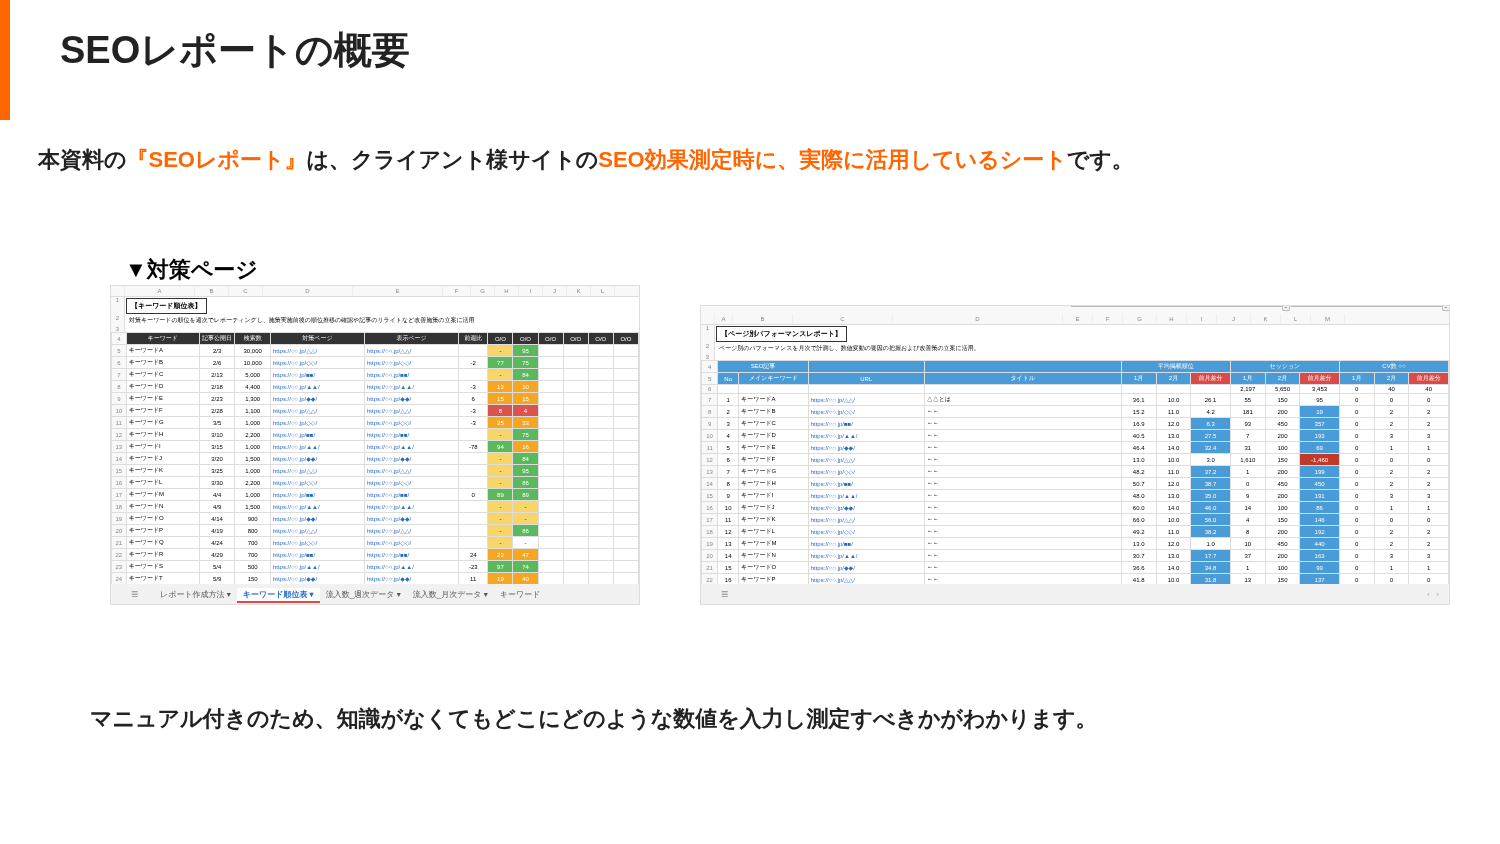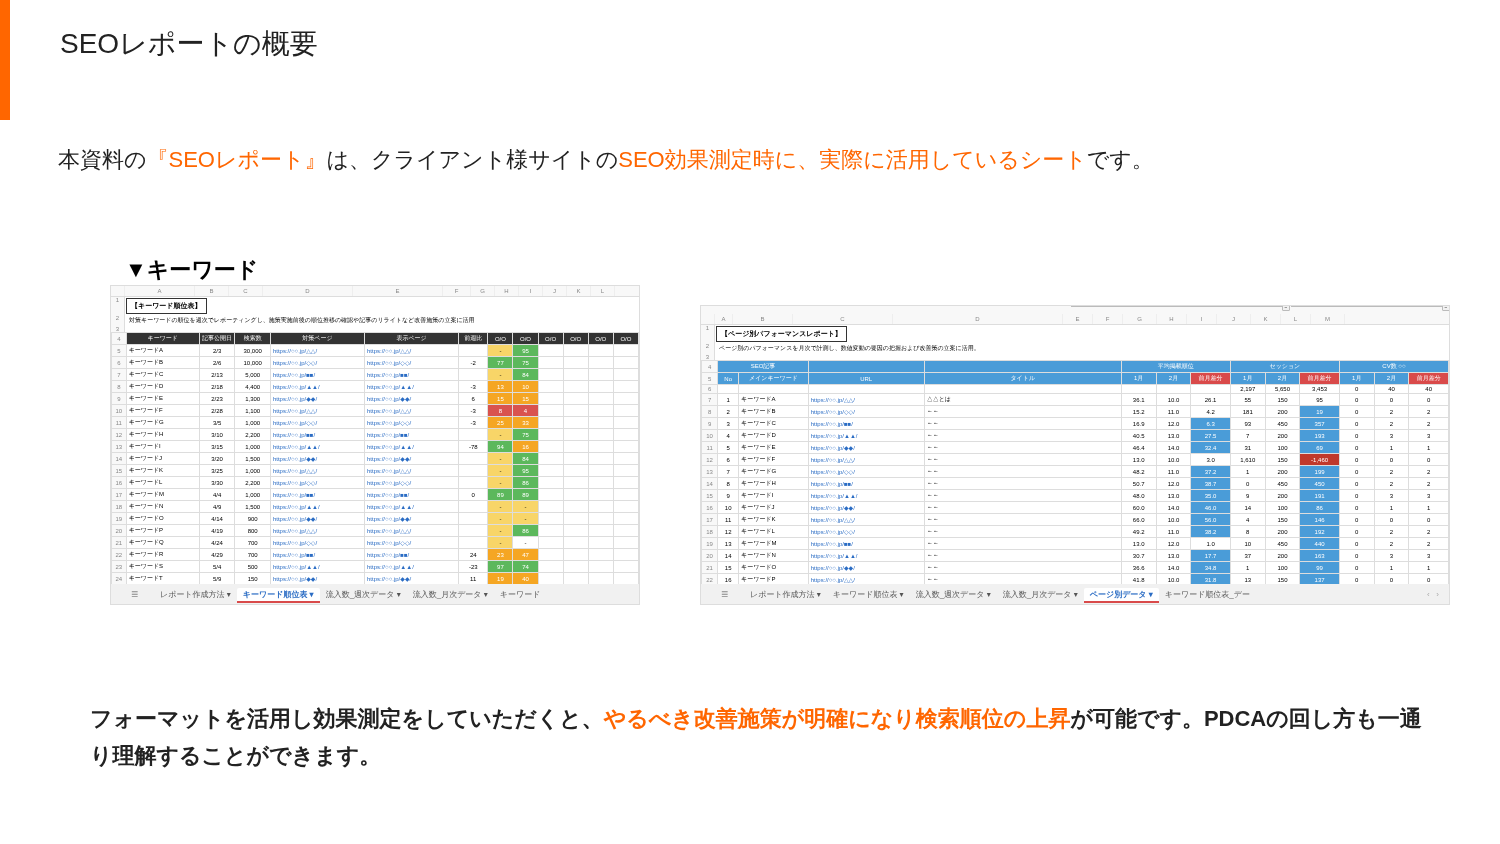--- a/index.html
+++ b/index.html
@@ -1,19 +1,19 @@
 <!DOCTYPE html>
 <html><head>
 <meta charset="utf-8">
 <style>
 * { margin: 0; padding: 0; box-sizing: border-box; }
 body { font-family: "Hiragino Sans", "Meiryo", sans-serif; background: #fff; width: 1500px; height: 844px; position: relative; overflow: hidden; }
 .orange-bar { position: absolute; left: 0; top: 0; width: 10px; height: 120px; background: #ff6600; }
-.title { position: absolute; left: 60px; top: 25px; font-size: 28px; font-weight: 400; color: #222; }
-.subtitle { position: absolute; left: 58px; top: 145px; font-size: 22px; font-weight: 400; color: #222; }
+.title { position: absolute; left: 60px; top: 25px; font-size: 38px; font-weight: 700; color: #222; }
+.subtitle { position: absolute; left: 38px; top: 145px; font-size: 22px; font-weight: 700; color: #222; }
 .subtitle .accent { color: #ff6600; }
 .img-label { position: absolute; left: 125px; top: 255px; font-size: 22px; font-weight: 600; }
 .sheet-wrap { position: absolute; border: 1px solid #ddd; background: #fff; font-size: 7px; overflow: hidden; }
 .sheet1 { left: 110px; top: 285px; width: 530px; height: 320px; }
 .sheet2 { left: 700px; top: 305px; width: 750px; height: 300px; }
 .col-letters { display: flex; background: #f8f8f8; border-bottom: 1px solid #ddd; font-size: 6px; color: #888; }
 .col-letters div { text-align: center; padding: 2px 0; border-right: 1px solid #eee; }
 .rowhead { width: 14px; min-width: 14px; background: #f8f8f8; border-right: 1px solid #ddd; text-align: center; font-size: 6px; color: #888; }
 .sheet-title { background: #fff; padding: 2px 4px; font-weight: 600; border: 1px solid #333; display: inline-block; margin: 1px; }
 .sheet-desc { font-size: 6px; padding: 1px 4px; }
@@ -42,21 +42,21 @@
 </head>
 <body>
 
 <div class="orange-bar"></div>
 <h1 class="title">SEOレポートの概要</h1>
 
 <p class="subtitle">
   <span>本資料の</span><span class="accent">『SEOレポート』</span><span>は、クライアント様サイトの</span><span class="accent">SEO効果測定時に、実際に活用しているシート</span><span>です。</span>
 </p>
 
-<div class="img-label">▼キーワード</div>
+<div class="img-label">▼対策ページ</div>
 
 <div class="sheet-wrap sheet1">
   <div id="s1cols" class="col-letters">
       <div style="width: 14px;"></div>
       <div style="width: 70px;">A</div>
       <div style="width: 34px;">B</div>
       <div style="width: 34px;">C</div>
       <div style="width: 90px;">D</div>
       <div style="width: 90px;">E</div>
       <div style="width: 28px;">F</div>
@@ -833,20 +833,19 @@
           <td>450</td>
           <td class="cell-blue">448</td>
           <td>0</td>
           <td>2</td>
           <td>2</td>
         </tr>
       </tbody>
   </table>
   <div class="tabs">
     <span class="ham">≡</span>
-    <span id="s2tabs"><span class="tab">レポート作成方法 ▾</span><span class="tab">キーワード順位表 ▾</span><span class="tab">流入数_週次データ ▾</span><span class="tab">流入数_月次データ ▾</span><span class="tab active">ページ別データ ▾</span><span class="tab">キーワード順位表_デー</span></span>
     <span style="margin-left:auto;margin-right:10px;color:#aaa">‹ &nbsp; ›</span>
   </div>
 </div>
 
 <div class="desc-block">
-  <div><span>フォーマットを活用し効果測定をしていただくと、</span><span class="accent">やるべき改善施策が明確になり検索順位の上昇</span><span>が可能です。PDCAの回し方も一通り理解することができます。</span></div>
+  <div>マニュアル付きのため、知識がなくてもどこにどのような数値を入力し測定すべきかがわかります。</div>
 </div>
 
 </body></html>

